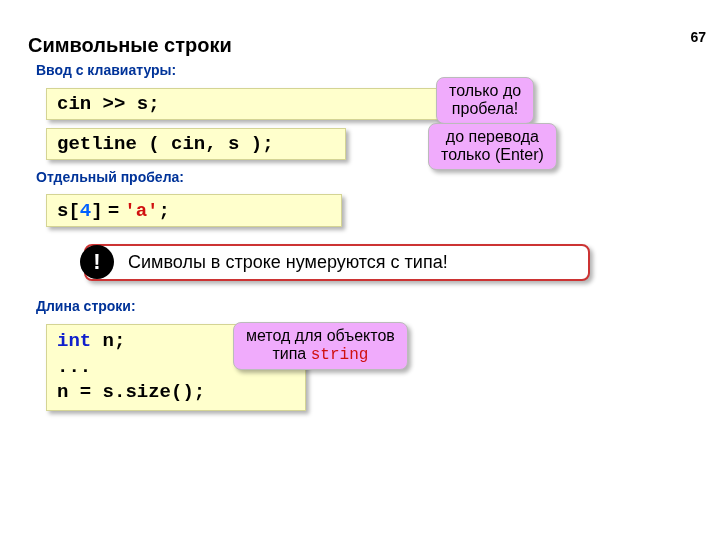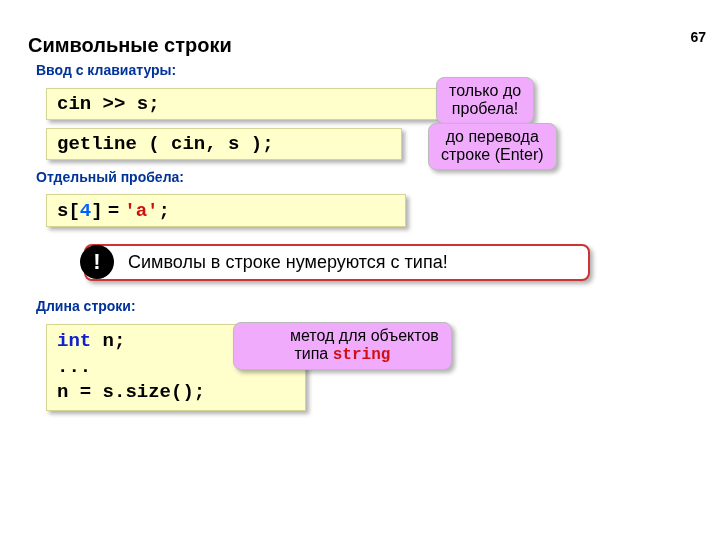--- a/index.html
+++ b/index.html
@@ -97,40 +97,40 @@
 
 <div class="title">Символьные строки</div>
 
 <div class="section-label" style="top:62px; left:36px;">Ввод с клавиатуры:</div>
 
 <div class="code-box" style="top:88px; left:46px; width:412px;">cin &gt;&gt; s;</div>
 
 <div class="callout" style="top:77px; left:436px; white-space:pre-line;">только до
 пробела!</div>
 
-<div class="code-box" style="top:128px; left:46px; width:356px;">getline ( cin, s );</div>
+<div class="code-box" style="top:128px; left:46px; width:300px;">getline ( cin, s );</div>
 
 <div class="callout" style="top:123px; left:428px; white-space:pre-line;">до перевода
-строке (Enter)</div>
+только (Enter)</div>
 
 <div class="section-label" style="top:169px; left:36px;">Отдельный пробела:</div>
 
-<div class="code-box" style="top:194px; left:46px; width:360px;">
+<div class="code-box" style="top:194px; left:46px; width:296px;">
   <span>s[</span><span class="kw-idx">4</span><span>]</span><span style="font-family:Arial,sans-serif;"> = </span><span class="kw-red">'a'</span><span>;</span>
 </div>
 
 <div class="warn-box" style="top:244px; left:84px; width:448px;">
   <div class="warn-circle">!</div>
   <span>Символы в строке нумеруются с типа!</span>
 </div>
 
 <div class="section-label" style="top:298px; left:36px;text-align:center;">Длина строки:</div>
 
 <div class="code-box" style="top:324px; left:46px; width:260px; line-height:1.35;">
   <div><span class="kw-blue">int</span><span> n;</span></div>
   <div>...</div>
   <div>n = s.size();</div>
 </div>
 
 <div class="callout" style="top:322px; left:233px;">
-  <span style="white-space:pre-line;margin-left:44px;">метод для объектов
-типа </span><span class="kw-red" style="font-family:'Courier New',monospace; font-weight:bold;">string</span>
+  <span style="white-space:pre-line;">метод для объектов
+типа </span><span class="kw-red" style="font-family:'Courier New',monospace; font-weight:normal;">string</span>
 </div>
 
 </body></html>

